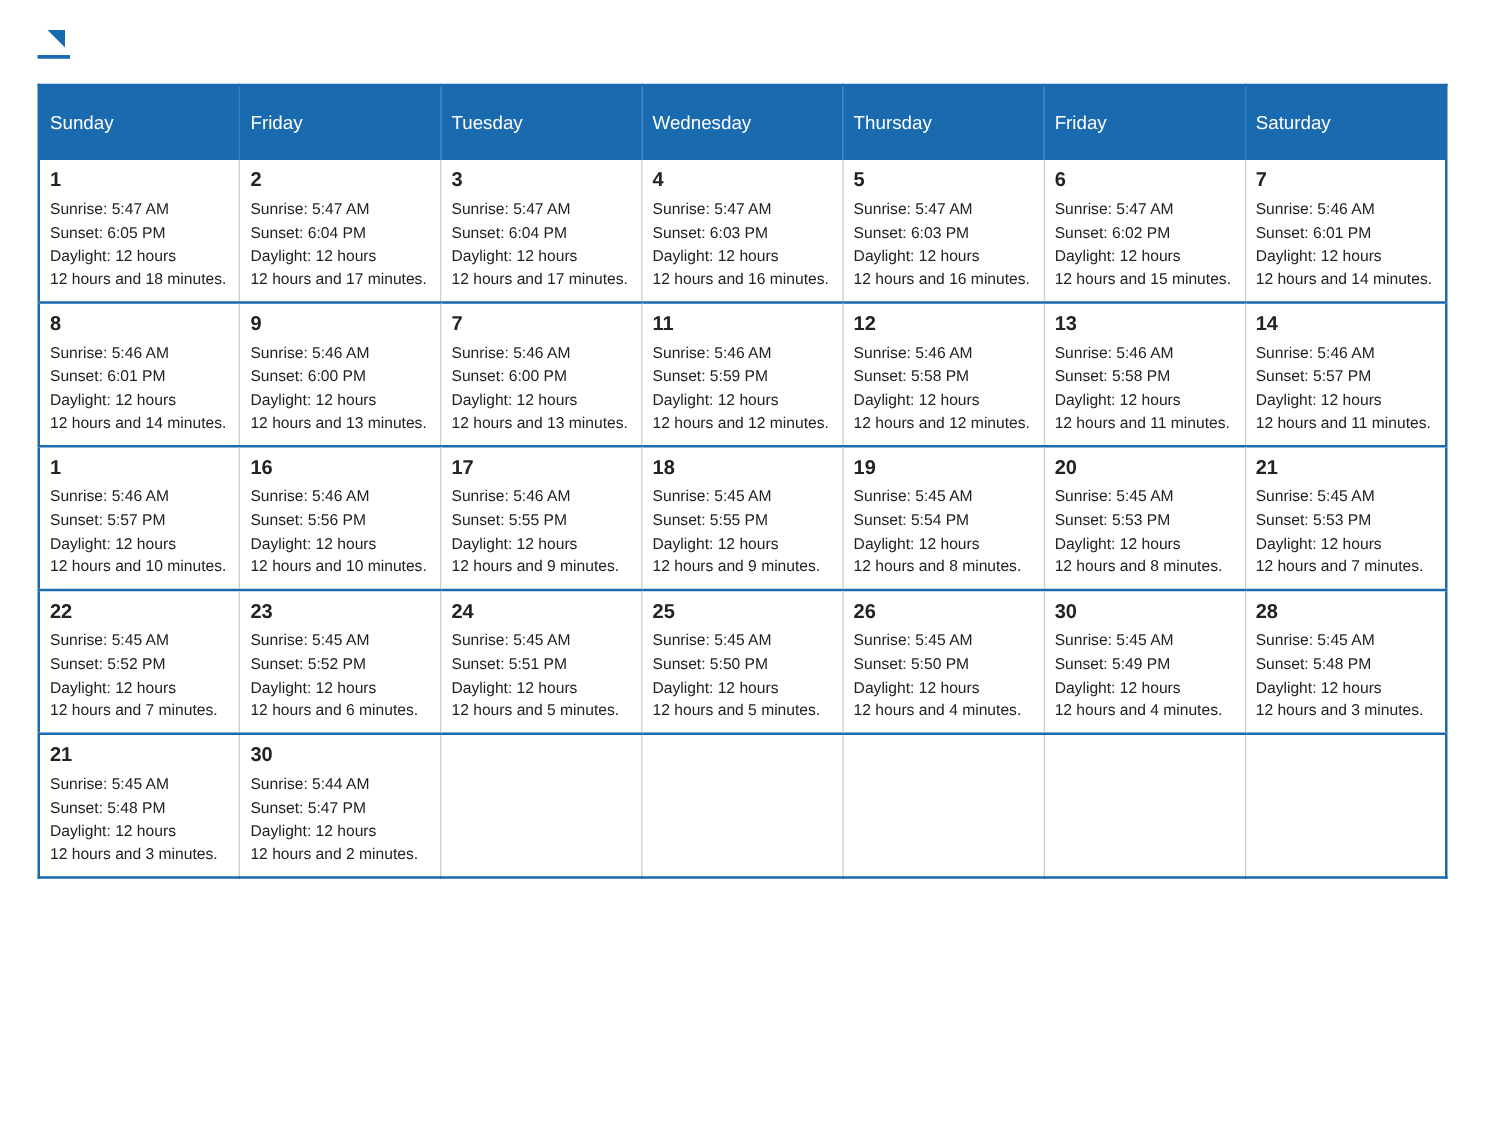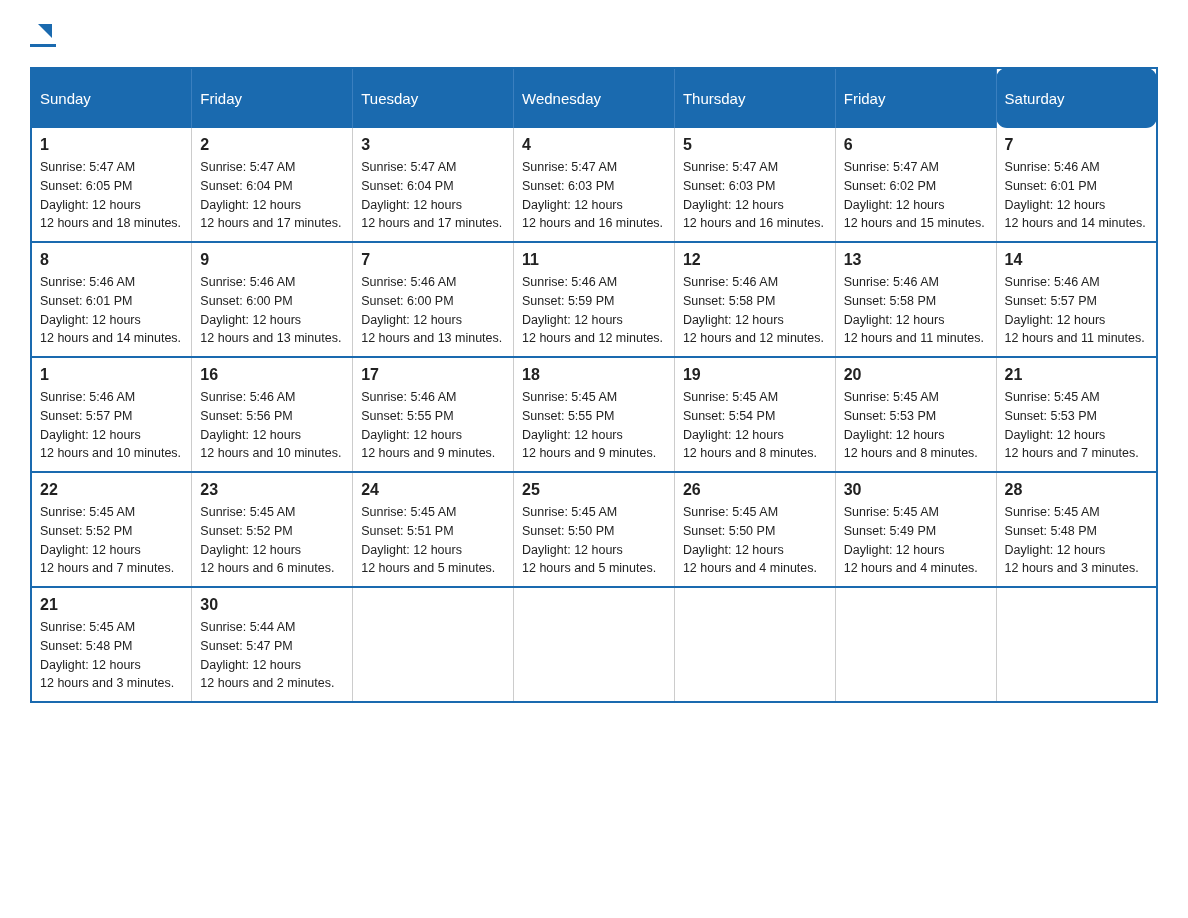--- a/index.html
+++ b/index.html
@@ -58,21 +58,21 @@
       background: #1a6aaf;
       color: white;
     }
     thead th {
       padding: 21px 8px;
       font-size: 15px;
       font-weight: normal;
       text-align: left;
       border-right: 1px solid #3a7fbf;
     }
-    thead th:last-child { border-right: none; border-radius: 11px; }
+    thead th:last-child { border-right: none; }
     tbody td {
       padding: 8px;
       vertical-align: top;
       border-right: 1px solid #ccc;
       border-bottom: 2px solid #1a6aaf;
       font-size: 13px;
       color: #222;
       width: 14.28%;
       min-height: 100px;
     }

